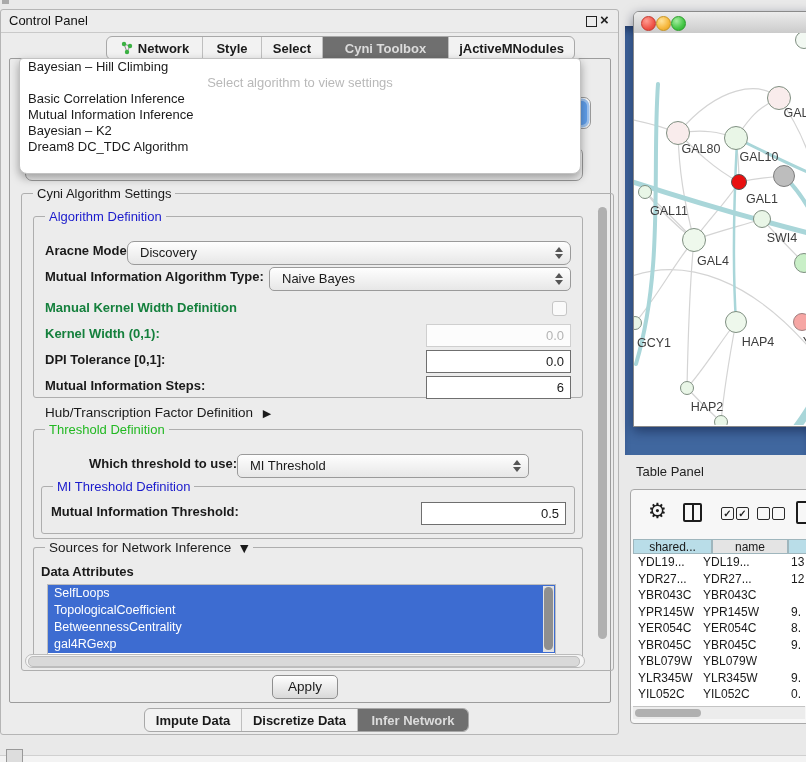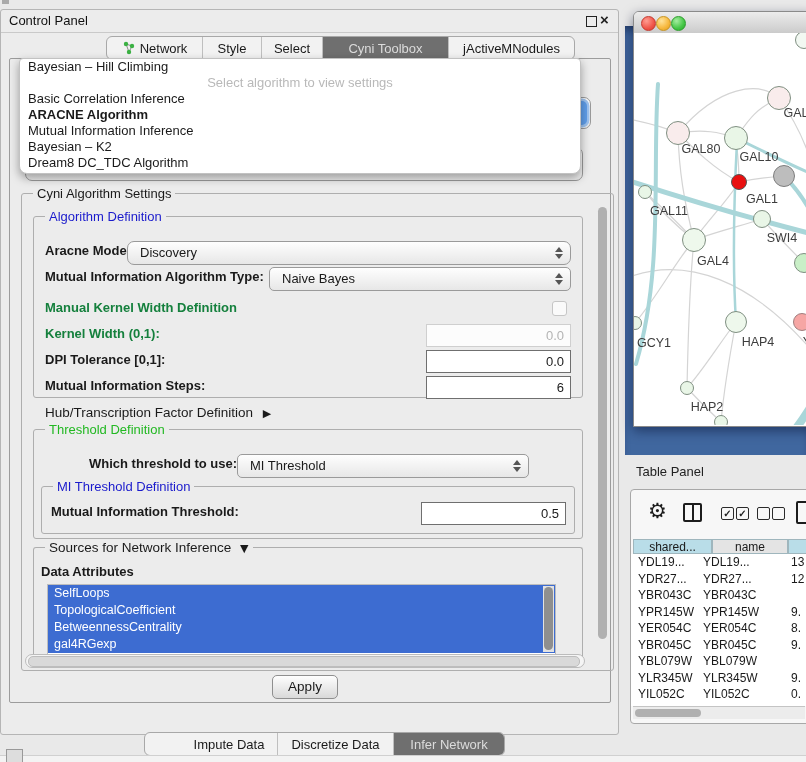--- a/index.html
+++ b/index.html
@@ -7,21 +7,21 @@
         font-family:"Liberation Sans",sans-serif;color:#1a1a1a;}
   .abs{position:absolute;}
   
   .win{left:0;top:9px;width:617px;height:724px;background:#ececec;border:1px solid #b5b5b5;border-radius:3px;}
   .titlebar{left:0;top:0;width:100%;height:22px;border-bottom:1px solid #c9c9c9;}
   .title-text{left:8px;top:3px;font-size:13px;color:#111;}
   .restore-box{left:585px;top:6px;width:9px;height:9px;border:1.5px solid #222;background:transparent;}
   .close-x{left:599px;top:1px;font-size:15px;font-weight:bold;color:#222;}
   
   .seg{display:flex;align-items:stretch;border:1px solid #a8a8a8;border-radius:6px;overflow:hidden;background:#f2f2f2;}
-  .seg .s{display:flex;align-items:center;justify-content:center;font-size:13px;font-weight:400;color:#1a1a1a;
+  .seg .s{display:flex;align-items:center;justify-content:center;font-size:13px;font-weight:700;color:#1a1a1a;
           border-right:1px solid #bfbfbf;padding:0 10px;}
   .seg .s:last-child{border-right:none;}
   .seg .sel{background:#6f6f6f;color:#dcdcdc;}
   
   .inner{left:8px;top:48px;width:600px;height:643px;border:1px solid #9c9c9c;border-radius:2px;background:#ececec;}
   
   .popup{left:18px;top:48px;width:560px;height:114px;background:#fff;border:1px solid #c2c2c2;
          border-radius:4px 4px 8px 8px;box-shadow:0 4px 10px rgba(0,0,0,.35);z-index:30;}
   .pitem{height:16px;line-height:16px;font-size:13px;padding-left:8px;white-space:nowrap;}
   .pplace{color:#b9b9b9;text-align:center;padding-left:0;}
@@ -138,21 +138,20 @@
       <div class="bstep"></div>
     </div>
     <div class="abs bcombo" style="left:24px;top:137px;width:556px;height:32px;">
       <span class="ghost">gal-filtered sif default node</span>
     </div>
 
     <div class="abs popup">
       <div class="pitem">Bayesian – Hill Climbing</div>
       <div class="pitem pplace">Select algorithm to view settings</div>
       <div class="pitem">Basic Correlation Inference</div>
-      <div class="pitem pbold">ARACNE Algorithm</div>
       <div class="pitem">Mutual Information Inference</div>
       <div class="pitem">Bayesian – K2</div>
       <div class="pitem">Dream8 DC_TDC Algorithm</div>
     </div>
 
     <div class="abs group" style="left:20px;top:183px;width:591px;height:476px;"></div>
     <div class="gtitle" style="left:32px;top:176px;">Cyni Algorithm Settings</div>
 
     <div class="abs" style="left:596px;top:195px;width:11px;height:452px;">
       <div class="vthumb abs" style="left:1px;top:2px;width:9px;height:432px;"></div>
@@ -238,21 +237,21 @@
         <div class="vthumb abs" style="left:1px;top:1px;width:9px;height:63px;background:#8f8f8f;"></div>
       </div>
     </div>
 
     <div class="abs hbar" style="left:24px;top:644px;width:558px;height:12px;">
       <div class="hthumb" style="width:550px;"></div>
     </div>
 
     <div class="abs btn" style="left:271px;top:665px;width:64px;">Apply</div>
 
-    <div class="abs seg" style="left:143px;top:722px;height:22px;padding-left:36px;">
+    <div class="abs seg" style="left:143px;top:698px;height:22px;">
       <div class="s" style="width:76px;">
         <span>Impute Data</span>
       </div>
       <div class="s" style="width:95px;">
         <span>Discretize Data</span>
       </div>
       <div class="s sel" style="width:90px;">
         <span>Infer Network</span>
       </div>
     </div>

